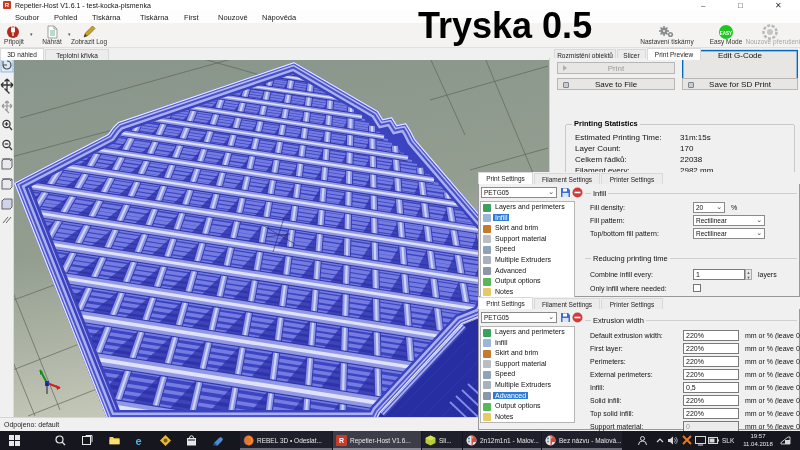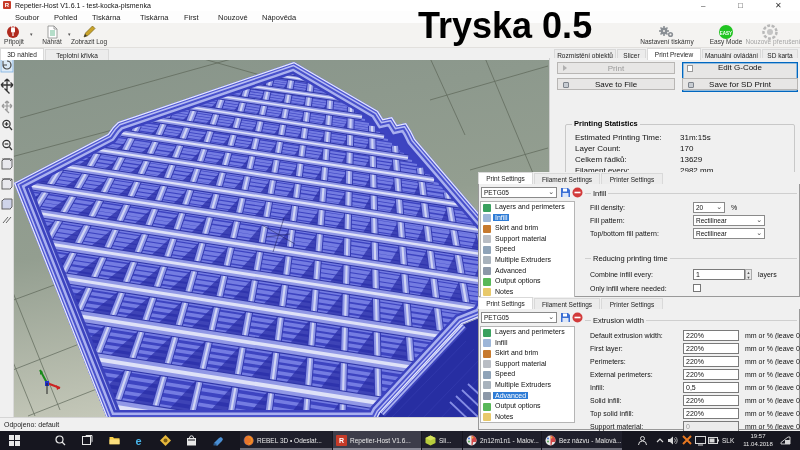--- a/index.html
+++ b/index.html
@@ -336,32 +336,32 @@
 <div class="tab active" style="left:0;top:48px;width:44px">3D náhled</div>
 <div class="tab" style="left:45px;top:49px;width:64px">Teplotní křivka</div>
 <div class="tab" style="left:554px;top:49px;width:62px;overflow:hidden">Rozmístění objektů</div>
 <div class="tab" style="left:617px;top:49px;width:29px">Slicer</div>
 <div class="tab active" style="left:647px;top:48px;width:54px">Print Preview</div>
 <div class="tab" style="left:702px;top:49px;width:59px;overflow:hidden">Manuální ovládání</div>
 <div class="tab" style="left:762px;top:49px;width:36px">SD karta</div>
 
 <div id="rpanel" class="abs"></div>
 <div class="btn dis" style="left:557px;top:62px;width:118px;height:12px;line-height:11px"><span style="position:absolute;left:5px;top:2px;width:0;height:0;border-left:4px solid #b0b0b0;border-top:3px solid transparent;border-bottom:3px solid transparent"></span>Print</div>
-<div class="btn focus" style="left:682px;top:62px;width:116px;height:30px;line-height:10px"><span style="position:absolute;left:4px;top:2px;width:6px;height:7px;background:#fff;border:1px solid #999"></span>Edit G-Code</div>
+<div class="btn focus" style="left:682px;top:50px;width:116px;height:30px;line-height:10px"><span style="position:absolute;left:4px;top:2px;width:6px;height:7px;background:#fff;border:1px solid #999"></span>Edit G-Code</div>
 <div class="btn" style="left:557px;top:78px;width:118px;height:12px;line-height:11px"><span style="position:absolute;left:5px;top:2.5px;width:6px;height:6px;background:#c7ccd2;border:1px solid #7e848c;border-radius:1px"></span>Save to File</div>
 <div class="btn" style="left:682px;top:78px;width:116px;height:12px;line-height:11px"><span style="position:absolute;left:5px;top:2.5px;width:6px;height:6px;background:#c7ccd2;border:1px solid #7e848c;border-radius:1px"></span>Save for SD Print</div>
 <div class="grp" style="left:565px;top:124px;width:230px;height:100px">
     <b>Printing Statistics</b>
   </div>
 <div class="stat" style="left:575px;top:133px">Estimated Printing Time:</div>
 <div class="stat" style="left:680px;top:133px">31m:15s</div>
 <div class="stat" style="left:575px;top:144px">Layer Count:</div>
 <div class="stat" style="left:680px;top:144px">170</div>
 <div class="stat" style="left:575px;top:155px">Celkem řádků:</div>
-<div class="stat" style="left:680px;top:155px">13629</div>
+<div class="stat" style="left:680px;top:155px">22038</div>
 <div class="stat" style="left:575px;top:166px">Filament every:</div>
 <div class="stat" style="left:680px;top:166px">2982 mm</div>
 <div id="statusbar" class="abs">
     <span style="position:absolute;left:4px;top:3px">Odpojeno: default</span>
   </div>
 <div class="abs" style="left:478px;top:172px;width:322px;height:12px;background:#f0f0f0"></div>
 <div class="tab active" style="left:478px;top:172px;width:55px;font-size:6.5px">Print Settings</div>
 <div class="tab" style="left:534px;top:173px;width:66px;font-size:6.5px">Filament Settings</div>
 <div class="tab" style="left:601px;top:173px;width:62px;font-size:6.5px">Printer Settings</div>
 <div class="abs spanel" style="left:478px;top:184px;width:322px;height:113px"></div>

